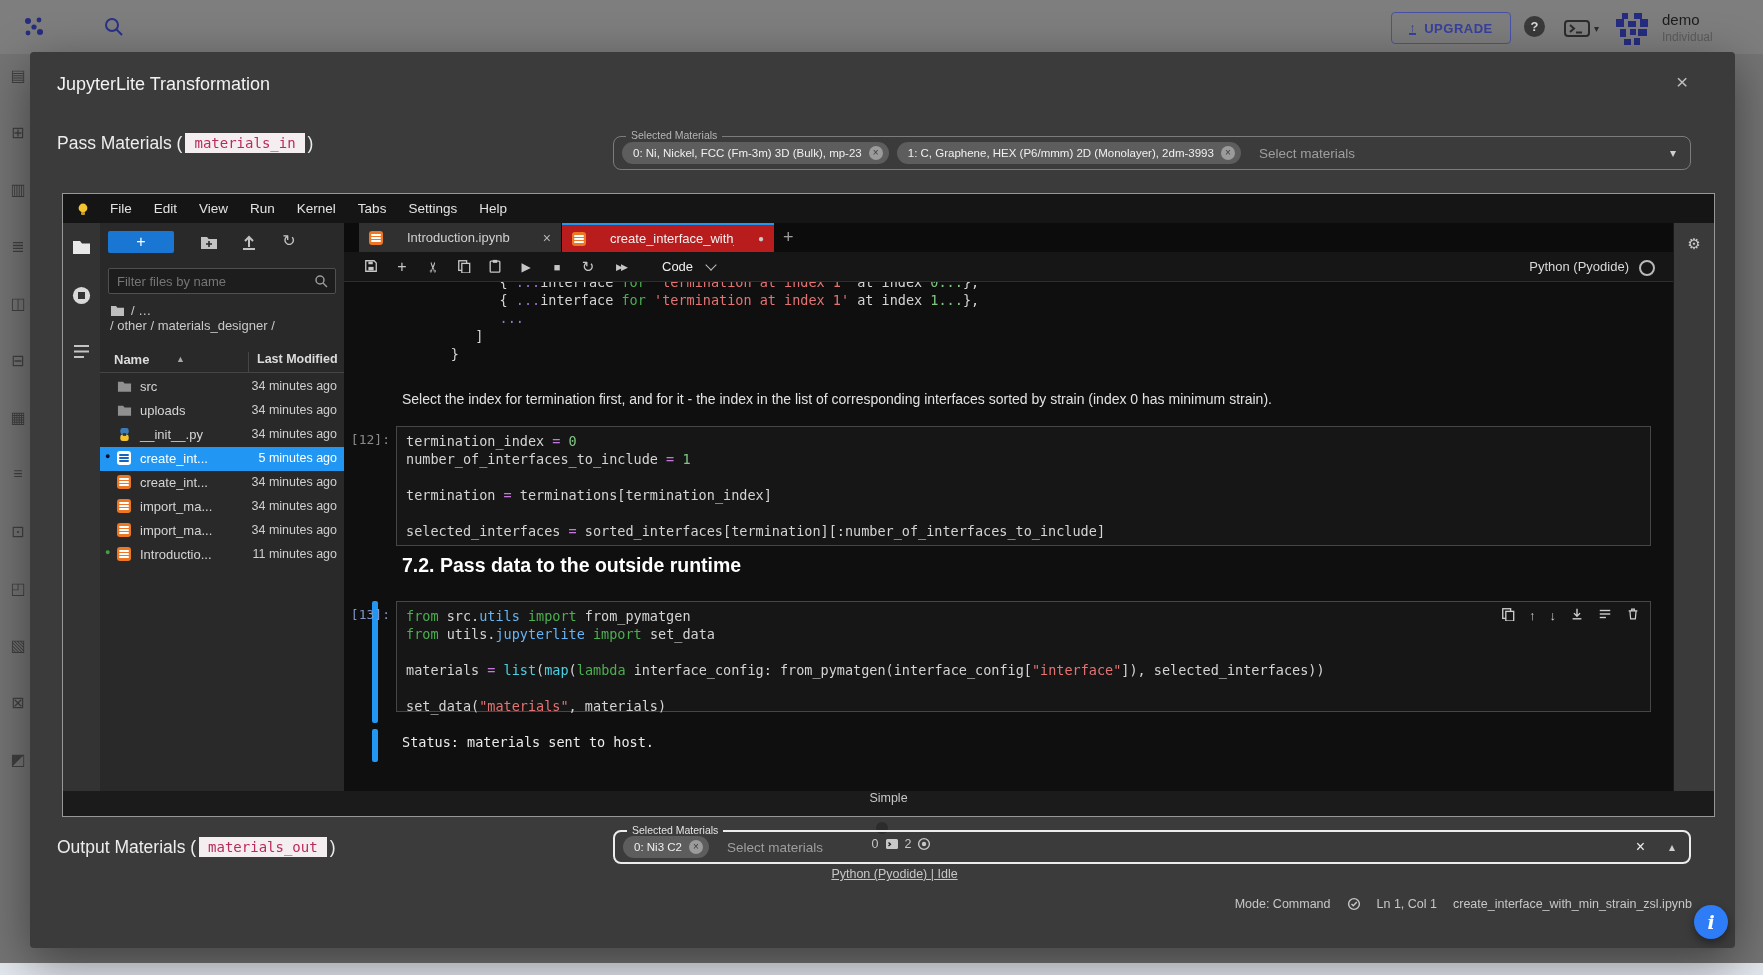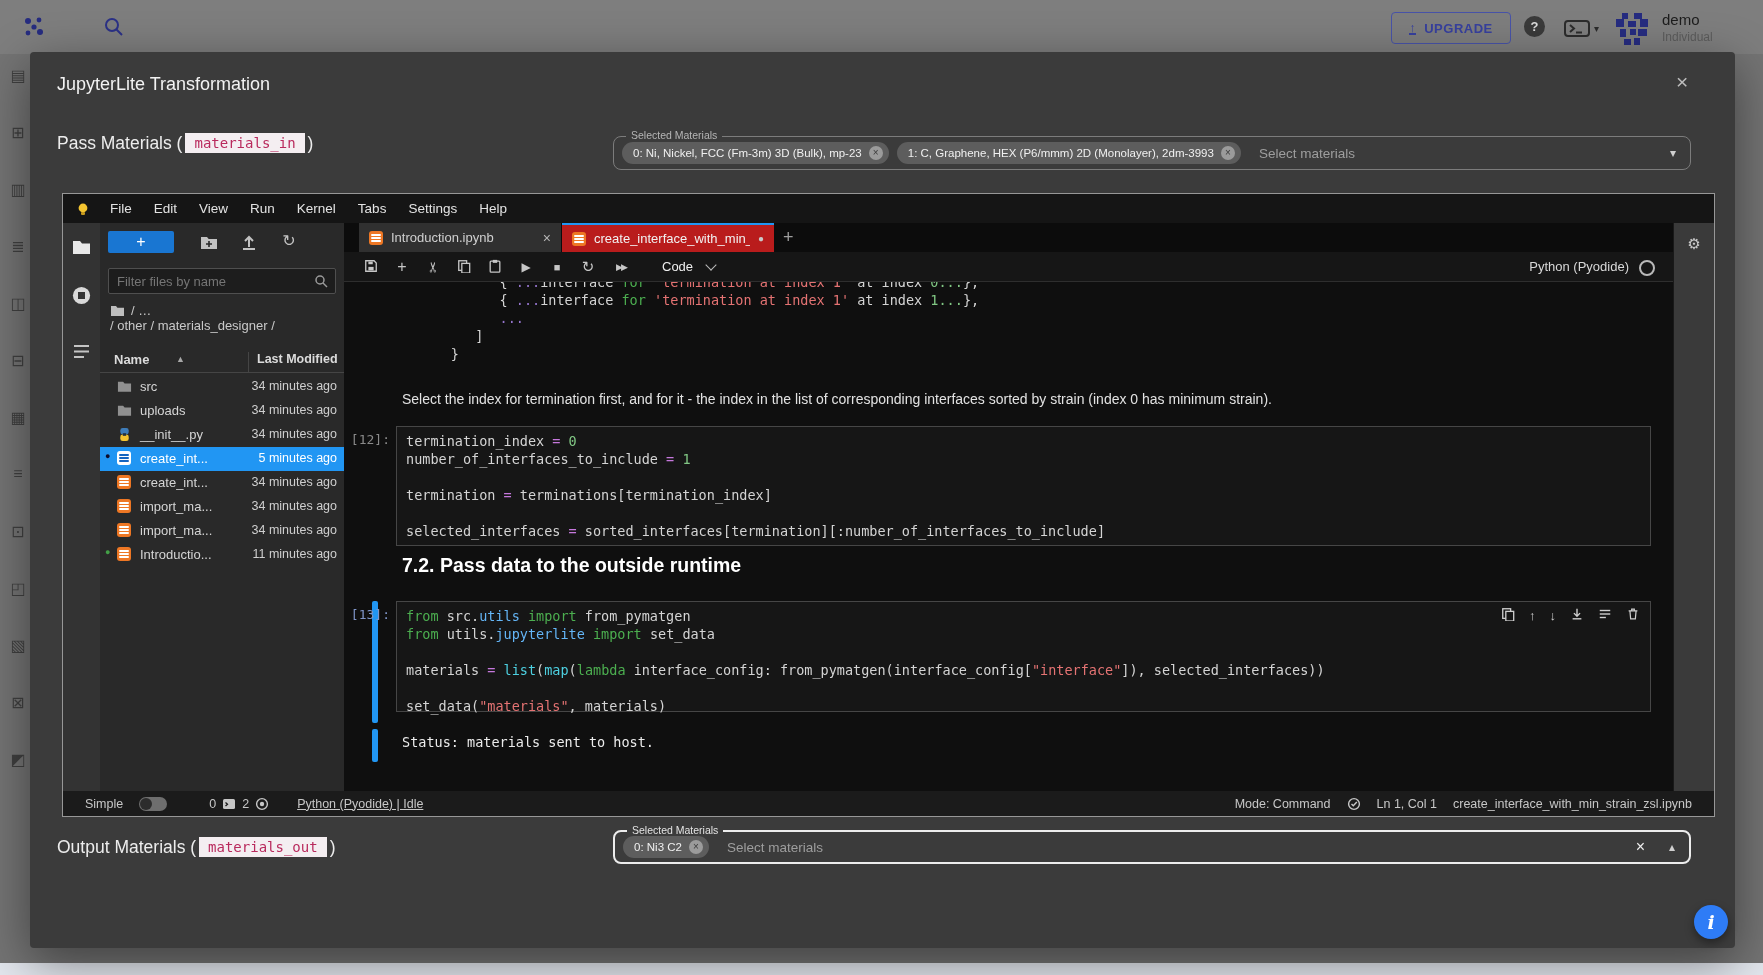--- a/index.html
+++ b/index.html
@@ -57,21 +57,21 @@
     border:1px solid #979797;box-sizing:content-box;}
   .menubar{position:absolute;left:0;top:0;width:1651px;height:29px;background:#151515;display:flex;align-items:center;}
   .menu-item{padding:0 11px;font-size:13.5px;color:#e3e3e3;line-height:29px;cursor:pointer;}
   .rail{position:absolute;left:0;top:29px;width:37px;height:568px;background:#333;}
   .rail-ic{position:absolute;left:8px;width:21px;height:21px;}
   .fb{position:absolute;left:37px;top:29px;width:244px;height:568px;background:#292929;}
   .main{position:absolute;left:281px;top:29px;width:1329px;height:568px;background:#0f0f0f;}
   .rightstrip{position:absolute;left:1610px;top:29px;width:41px;height:568px;background:#3a3a3a;
     border-left:1px solid #191919;box-sizing:border-box;color:#c9c9c9;font-size:15px;text-align:center;}
   .statusbar{position:absolute;left:0;top:597px;width:1651px;height:25px;background:#1b1b1b;display:flex;
-    align-items:center;padding:0 22px;box-sizing:border-box;gap:16px;font-size:12.5px;color:#c7c7c7;}
+    align-items:center;padding:0 22px;box-sizing:border-box;gap:16px;font-size:12.5px;color:#c7c7c7;flex-direction:column;}
   
   .fb-plus{position:absolute;left:8px;top:8px;width:66px;height:22px;background:#1976d2;border-radius:2px;
     color:#fff;font-size:16px;display:flex;align-items:center;justify-content:center;cursor:pointer;}
   .fb-tool{position:absolute;top:10px;width:18px;height:18px;color:#c2c2c2;cursor:pointer;font-size:15px;text-align:center;}
   .fb-filter{position:absolute;left:8px;top:45px;width:228px;height:26px;background:#1d1d1d;border:1px solid #4f4f4f;
     border-radius:2px;box-sizing:border-box;display:flex;align-items:center;}
   .fb-filter input{flex:1;background:transparent;border:none;outline:none;color:#bbb;font-size:13px;padding:0 8px;
     font-family:"Liberation Sans",sans-serif;}
   .crumb{position:absolute;left:10px;font-size:13px;color:#c9c9c9;display:flex;align-items:center;gap:6px;}
   .fb-header{position:absolute;left:0;top:125px;width:244px;height:24px;border-bottom:1px solid #454545;}
@@ -88,21 +88,21 @@
   .fname{position:absolute;left:40px;top:4px;font-size:13px;color:#d5d5d5;text-align:right;}
   .frow.sel .fname,.frow.sel .ftime{color:#fff;}
   .ftime{position:absolute;right:7px;top:4px;font-size:12.5px;color:#cfcfcf;}
   .nb-ic{width:14px;height:14px;background:#ee7724;border-radius:3px;display:inline-flex;flex-direction:column;
     justify-content:space-evenly;padding:2px 2px;box-sizing:border-box;}
   .nb-ic i{display:block;height:2px;background:#fff;border-radius:1px;}
   .frow.sel .nb-ic{background:#fff;}
   .frow.sel .nb-ic i{background:#1565c0;}
   
   .tabbar{position:absolute;left:0;top:0;width:1329px;height:29px;background:#0c0c0c;display:flex;align-items:flex-end;}
-  .tab{display:flex;align-items:center;gap:8px;height:29px;padding:0 10px;box-sizing:border-box;font-size:13px;
+  .tab{display:flex;align-items:center;gap:24px;height:29px;padding:0 10px;box-sizing:border-box;font-size:13px;
     color:#d0d0d0;background:#303030;margin-right:1px;cursor:pointer;}
   .tab:first-child{margin-left:15px;width:202px;}
   .tab.active{background:#b91c1c;border-top:2px solid #2196f3;color:#f2f2f2;width:212px;}
   .tab-label{white-space:nowrap;overflow:hidden;flex:1;}
   .tab-x{color:#b5b5b5;font-size:14px;cursor:pointer;}
   .tab-dot{color:#c9c9c9;font-size:10px;}
   .newtab{color:#9e9e9e;font-size:18px;margin-left:8px;line-height:29px;cursor:pointer;}
   .nbtoolbar{position:absolute;left:0;top:29px;width:1329px;height:30px;background:#161616;
     border-bottom:1px solid #2e2e2e;box-sizing:border-box;display:flex;align-items:center;padding-left:19px;gap:15px;}
   .tb-ic{color:#c6c6c6;font-size:13px;width:16px;text-align:center;cursor:pointer;}

